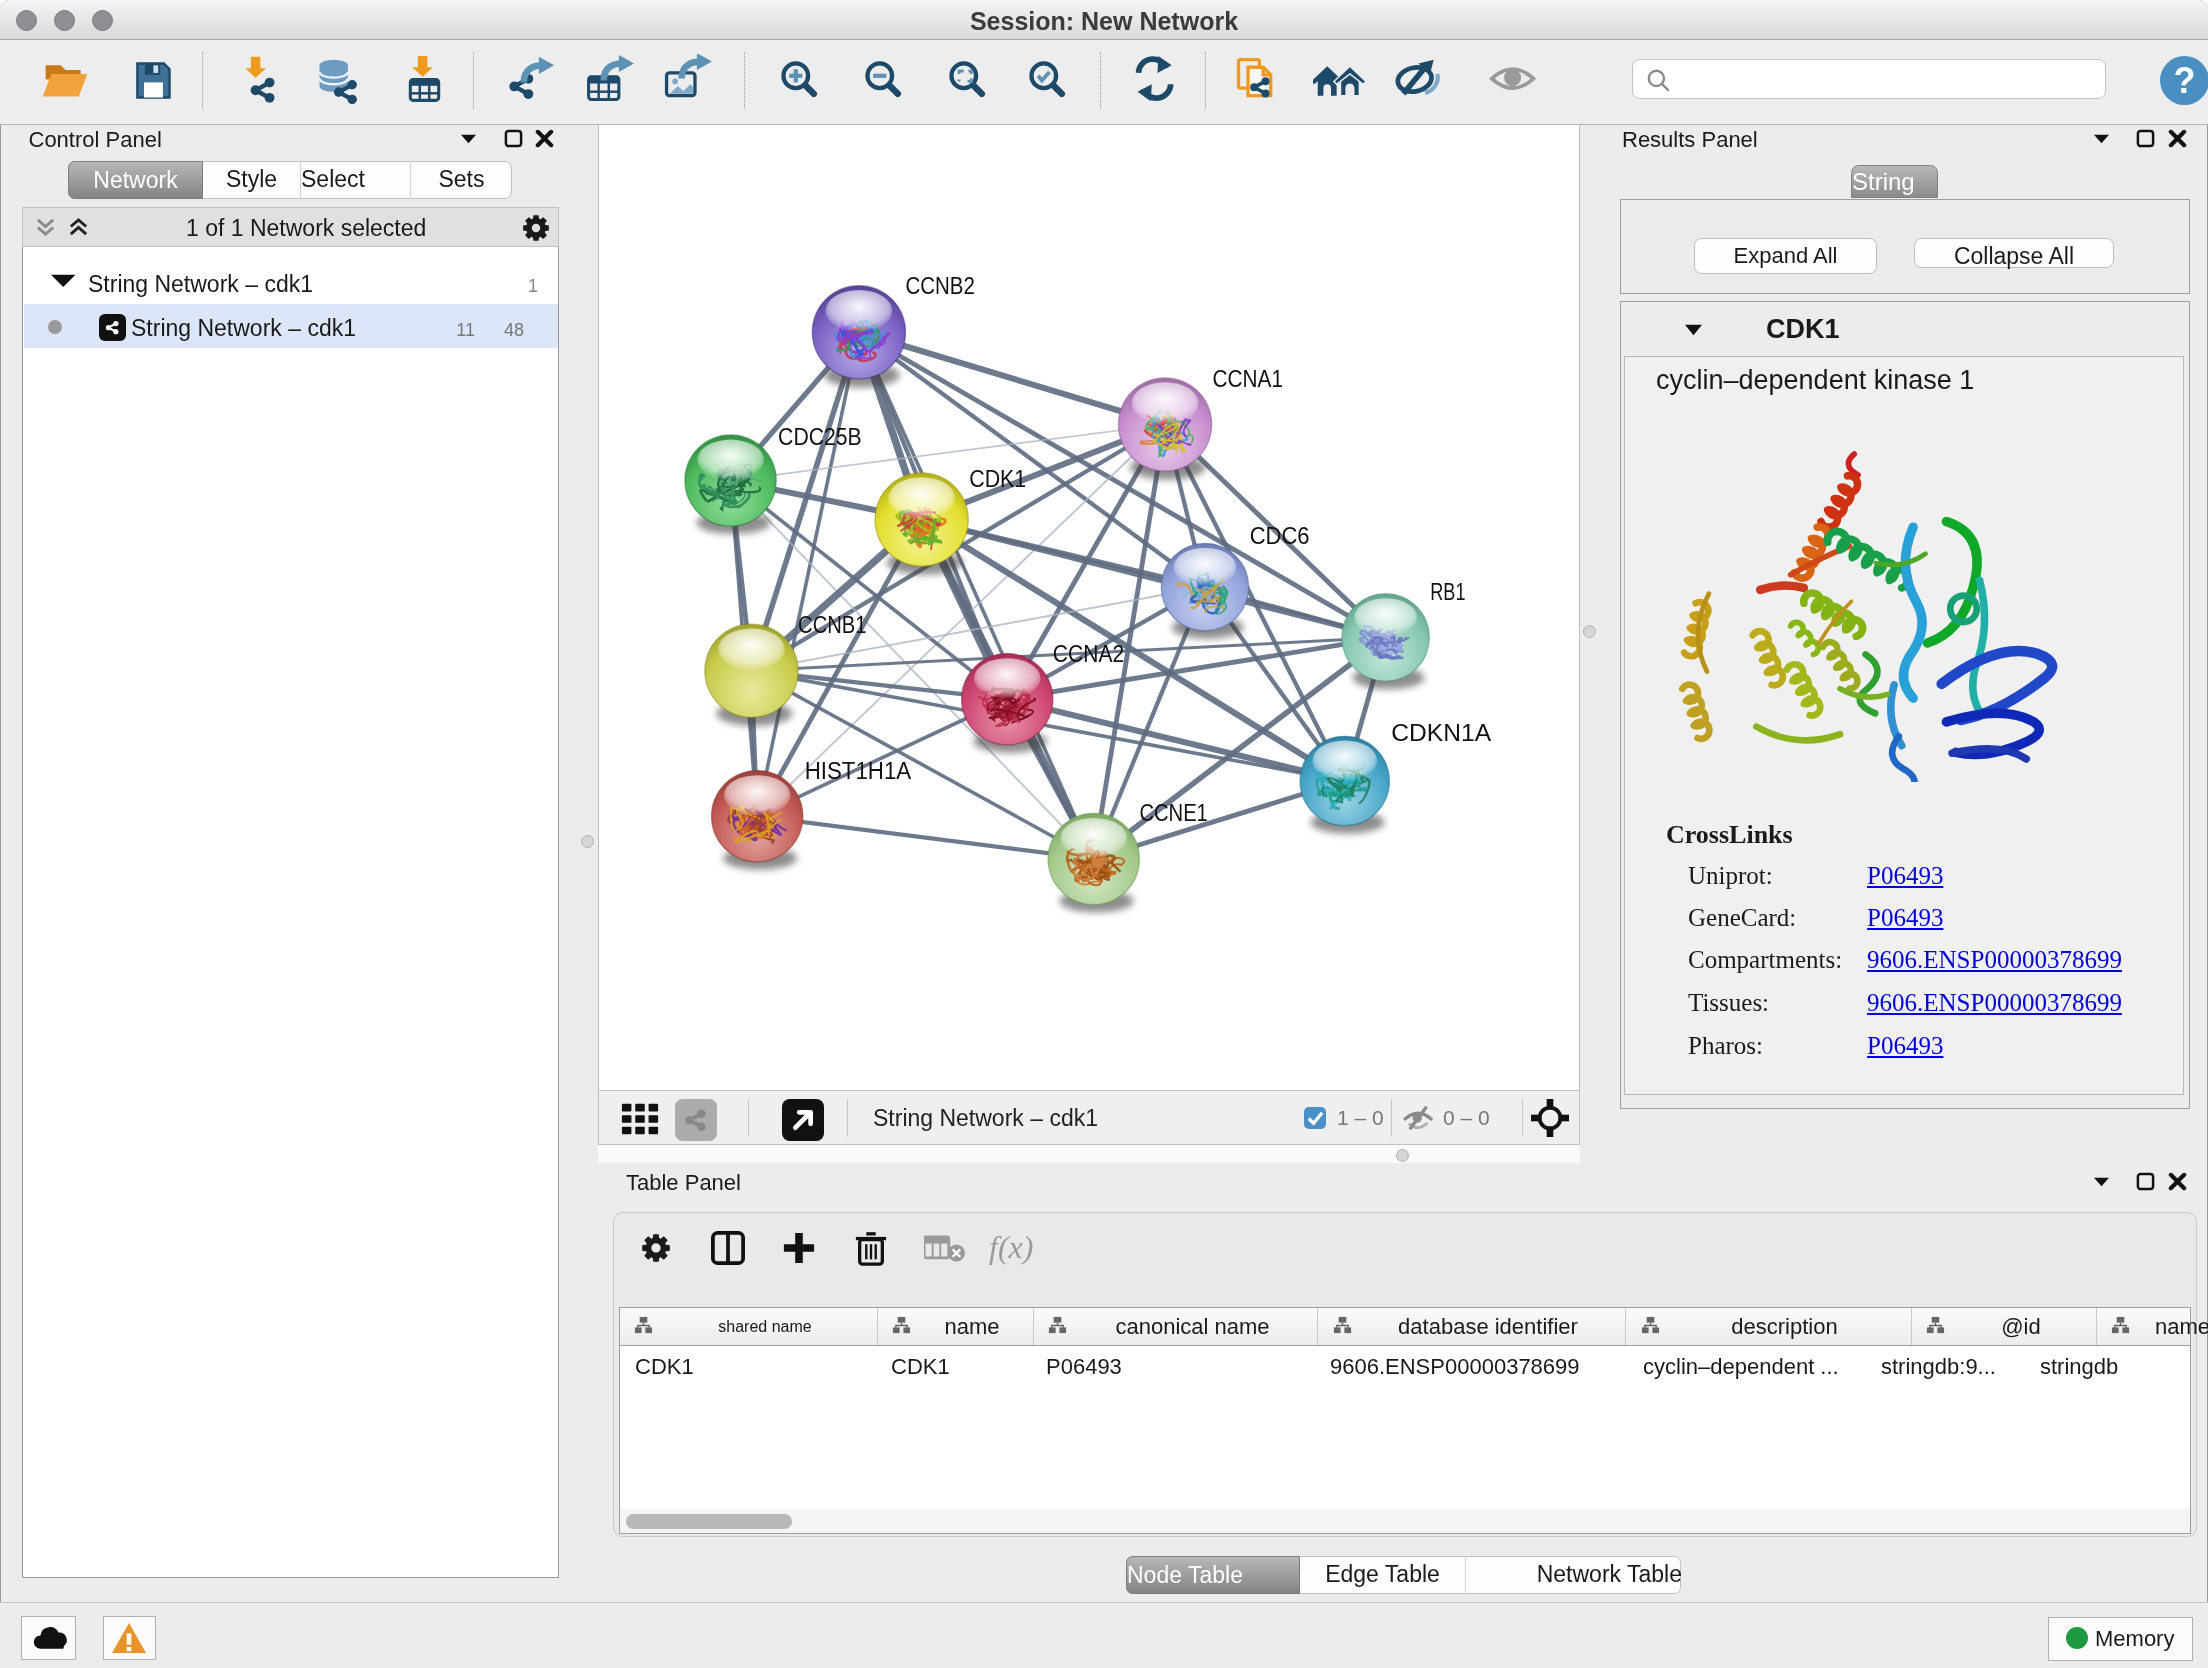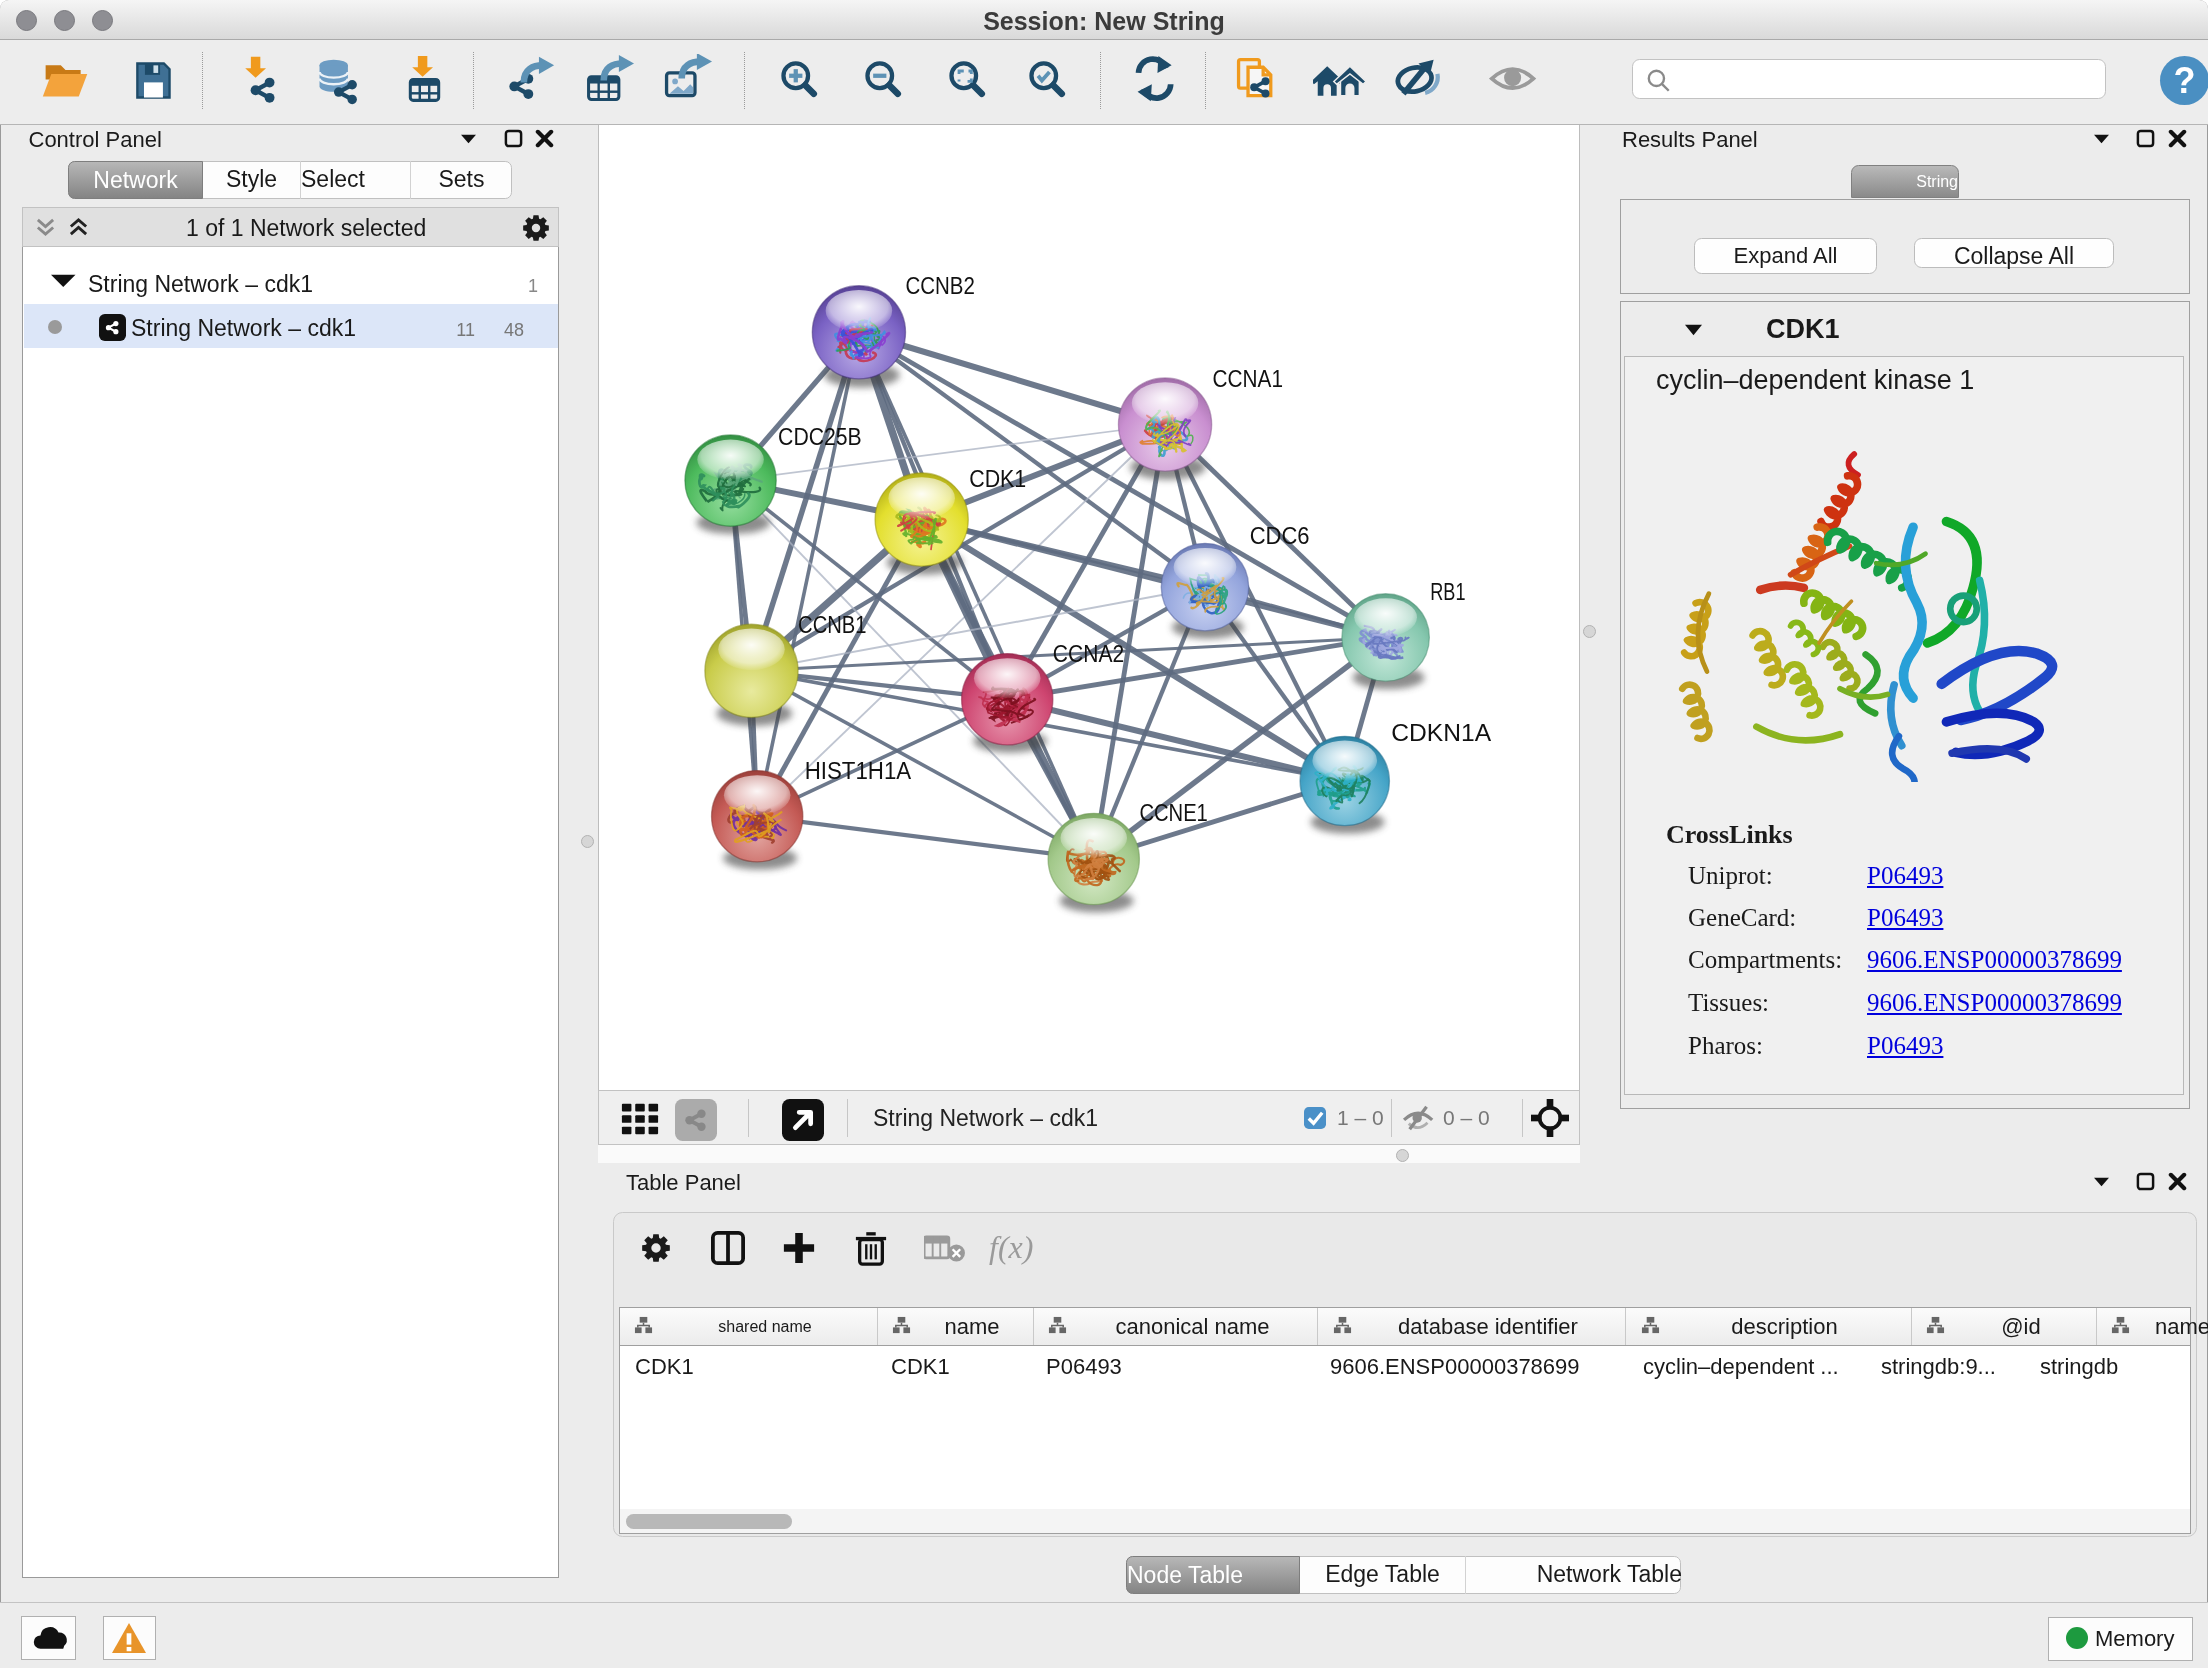--- a/index.html
+++ b/index.html
@@ -4,21 +4,21 @@
 body { width:2208px; height:1668px; position:relative; background:#fff;
   font-family:"Liberation Sans", sans-serif; color:#1a1a1a; overflow:hidden; }
 .abs { position:absolute; }
 .lbl { position:absolute; font-size:22px; white-space:nowrap; }
 </style></head><body>
 <div class="abs" style="left:0;top:0;width:2208px;height:1668px;background:#ececec;border:1px solid #9a9a9a;border-bottom:none;border-radius:8.6px 8.6px 0 0"></div>
 <div class="abs" style="left:0;top:0;width:2208px;height:40px;background:linear-gradient(#f5f5f5,#d9d9d9);border-bottom:1px solid #a9a9a9;border-radius:8.6px 8.6px 0 0"></div>
 <div class="abs" style="left:16px;top:9.5px;width:21px;height:21px;border-radius:50%;background:#8e8e93;border:1px solid #79797e"></div>
 <div class="abs" style="left:54px;top:9.5px;width:21px;height:21px;border-radius:50%;background:#8e8e93;border:1px solid #79797e"></div>
 <div class="abs" style="left:92px;top:9.5px;width:21px;height:21px;border-radius:50%;background:#8e8e93;border:1px solid #79797e"></div>
-<div class="abs" style="left:0;top:6.7px;width:2208px;text-align:center;font-size:25px;color:#3b3b3b;font-weight:bold">Session: New String</div>
+<div class="abs" style="left:0;top:6.7px;width:2208px;text-align:center;font-size:25px;color:#3b3b3b;font-weight:bold">Session: New Network</div>
 <div class="abs" style="left:0;top:40px;width:2208px;height:85px;background:#ededed;border-bottom:1px solid #b5b5b5"></div>
 <svg style="position:absolute;left:39px;top:54px" width="53" height="53" viewBox="0 0 56 56">
     <path d="M7,12 h16 l5,5 h16 v10 h-37 z" fill="#c87a16"></path>
     <path d="M4,45 L13,21 h38 L42,45 z" fill="#f3a33c"></path>
   </svg>
 <svg style="position:absolute;left:126px;top:54px" width="53" height="53" viewBox="0 0 56 56">
     <path d="M12,10 h28 l6,6 v30 h-34 z" fill="#3f7095" stroke="#1d4a68" stroke-width="2.5"></path>
     <rect x="20" y="10" width="16" height="12" fill="#1d4a68"></rect>
     <rect x="29" y="12" width="5" height="8" fill="#cfe0ea"></rect>
     <rect x="19" y="30" width="20" height="16" fill="#fff"></rect>
@@ -563,21 +563,21 @@
 <div class="lbl" style="left:1622px;top:127px">Results Panel</div>
 <svg style="position:absolute;left:2092px;top:131px" width="19" height="15" viewBox="0 0 20 16">
     <path d="M2,4 L18,4 L10,13 z" fill="#111"></path>
   </svg>
 <svg style="position:absolute;left:2136px;top:129px" width="19" height="19" viewBox="0 0 20 20">
     <rect x="2" y="2" width="16" height="16" rx="3" fill="none" stroke="#111" stroke-width="2.6"></rect>
   </svg>
 <svg style="position:absolute;left:2168px;top:129px" width="19" height="19" viewBox="0 0 20 20">
     <path d="M3,3 L17,17 M17,3 L3,17" stroke="#111" stroke-width="4.4" stroke-linecap="round"></path>
   </svg>
-<div class="abs" style="left:1851px;top:165px;width:108px;height:33px;background:linear-gradient(#b9b9b9,#8a8a8a);border:1px solid #808080;border-radius:7.6px 7.6px 0 0;color:#fff;text-align:right;line-height:31px;font-size:16px">String</div>
+<div class="abs" style="left:1851px;top:165px;width:87px;height:33px;background:linear-gradient(#b9b9b9,#8a8a8a);border:1px solid #808080;border-radius:7.6px 7.6px 0 0;color:#fff;text-align:left;line-height:31px;font-size:24px">String</div>
 <div class="abs" style="left:1620px;top:199px;width:570px;height:95px;background:#ececec;border:1px solid #9f9f9f"></div>
 <div class="abs" style="left:1694px;top:238px;width:183px;height:36px;background:#fefefe;border:1px solid #bcbcbc;border-radius:7.6px;text-align:center;line-height:34px;font-size:22px">Expand All</div>
 <div class="abs" style="left:1914px;top:238px;width:200px;height:30px;background:#fefefe;border:1px solid #bcbcbc;border-radius:7.6px;text-align:center;line-height:34px;font-size:23px">Collapse All</div>
 <div class="abs" style="left:1620px;top:301px;width:570px;height:808px;background:#ececec;border:1px solid #9f9f9f"></div>
 <svg style="position:absolute;left:1683px;top:321px" width="21" height="17" viewBox="0 0 22 18">
     <path d="M2,4 L20,4 L11,15 z" fill="#111"></path>
   </svg>
 <div class="abs" style="left:1766px;top:314px;font-size:27px;font-weight:bold">CDK1</div>
 <div class="abs" style="left:1624px;top:356px;width:560px;height:739px;background:#f0f0f0;border:1px solid #b8b8b8"></div>
 <div class="abs" style="left:1656px;top:365px;font-size:27px">cyclin–dependent kinase 1</div>

